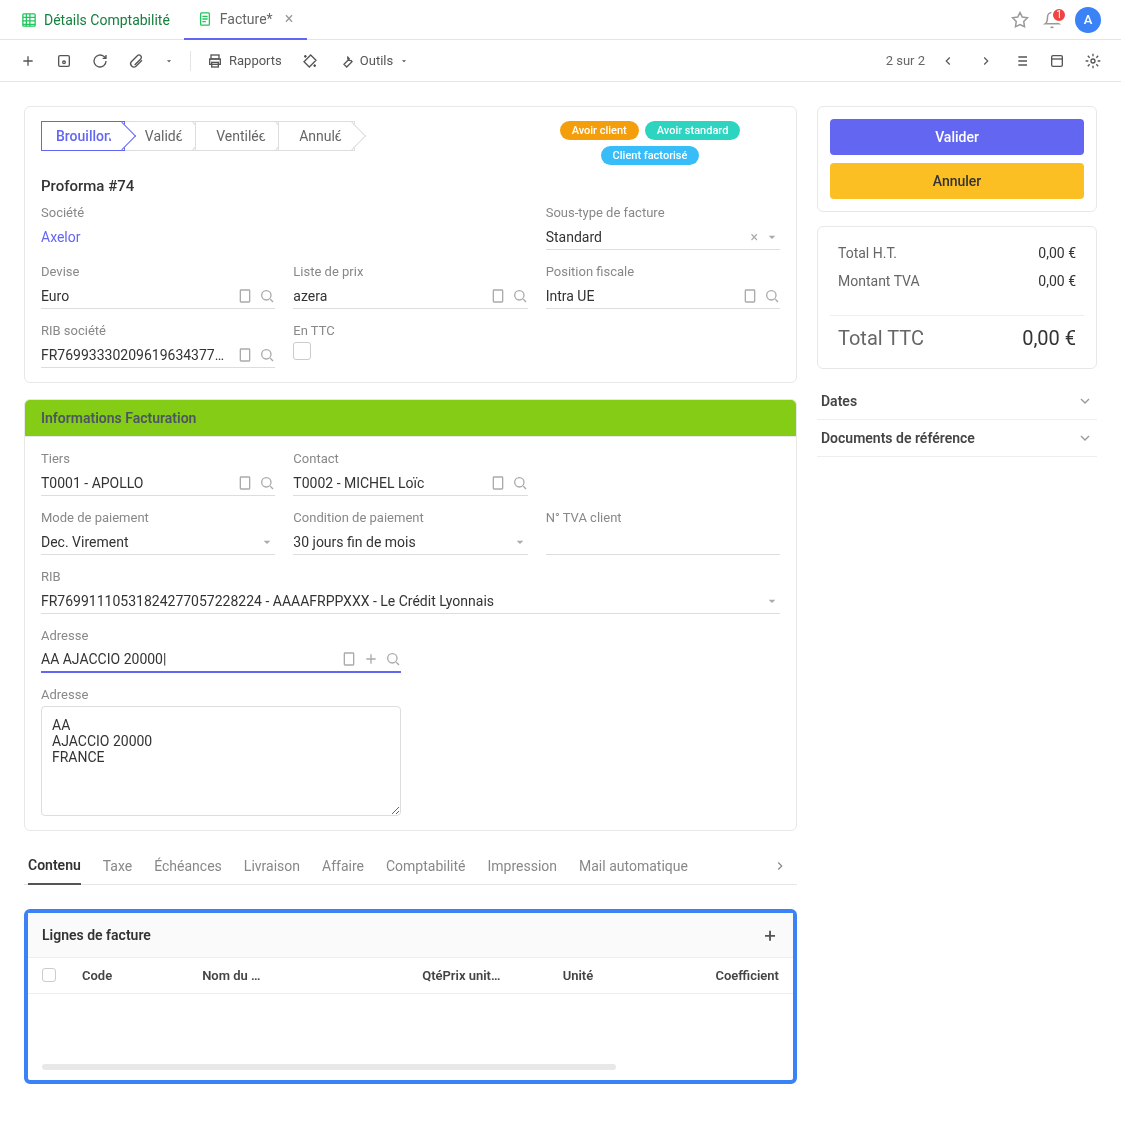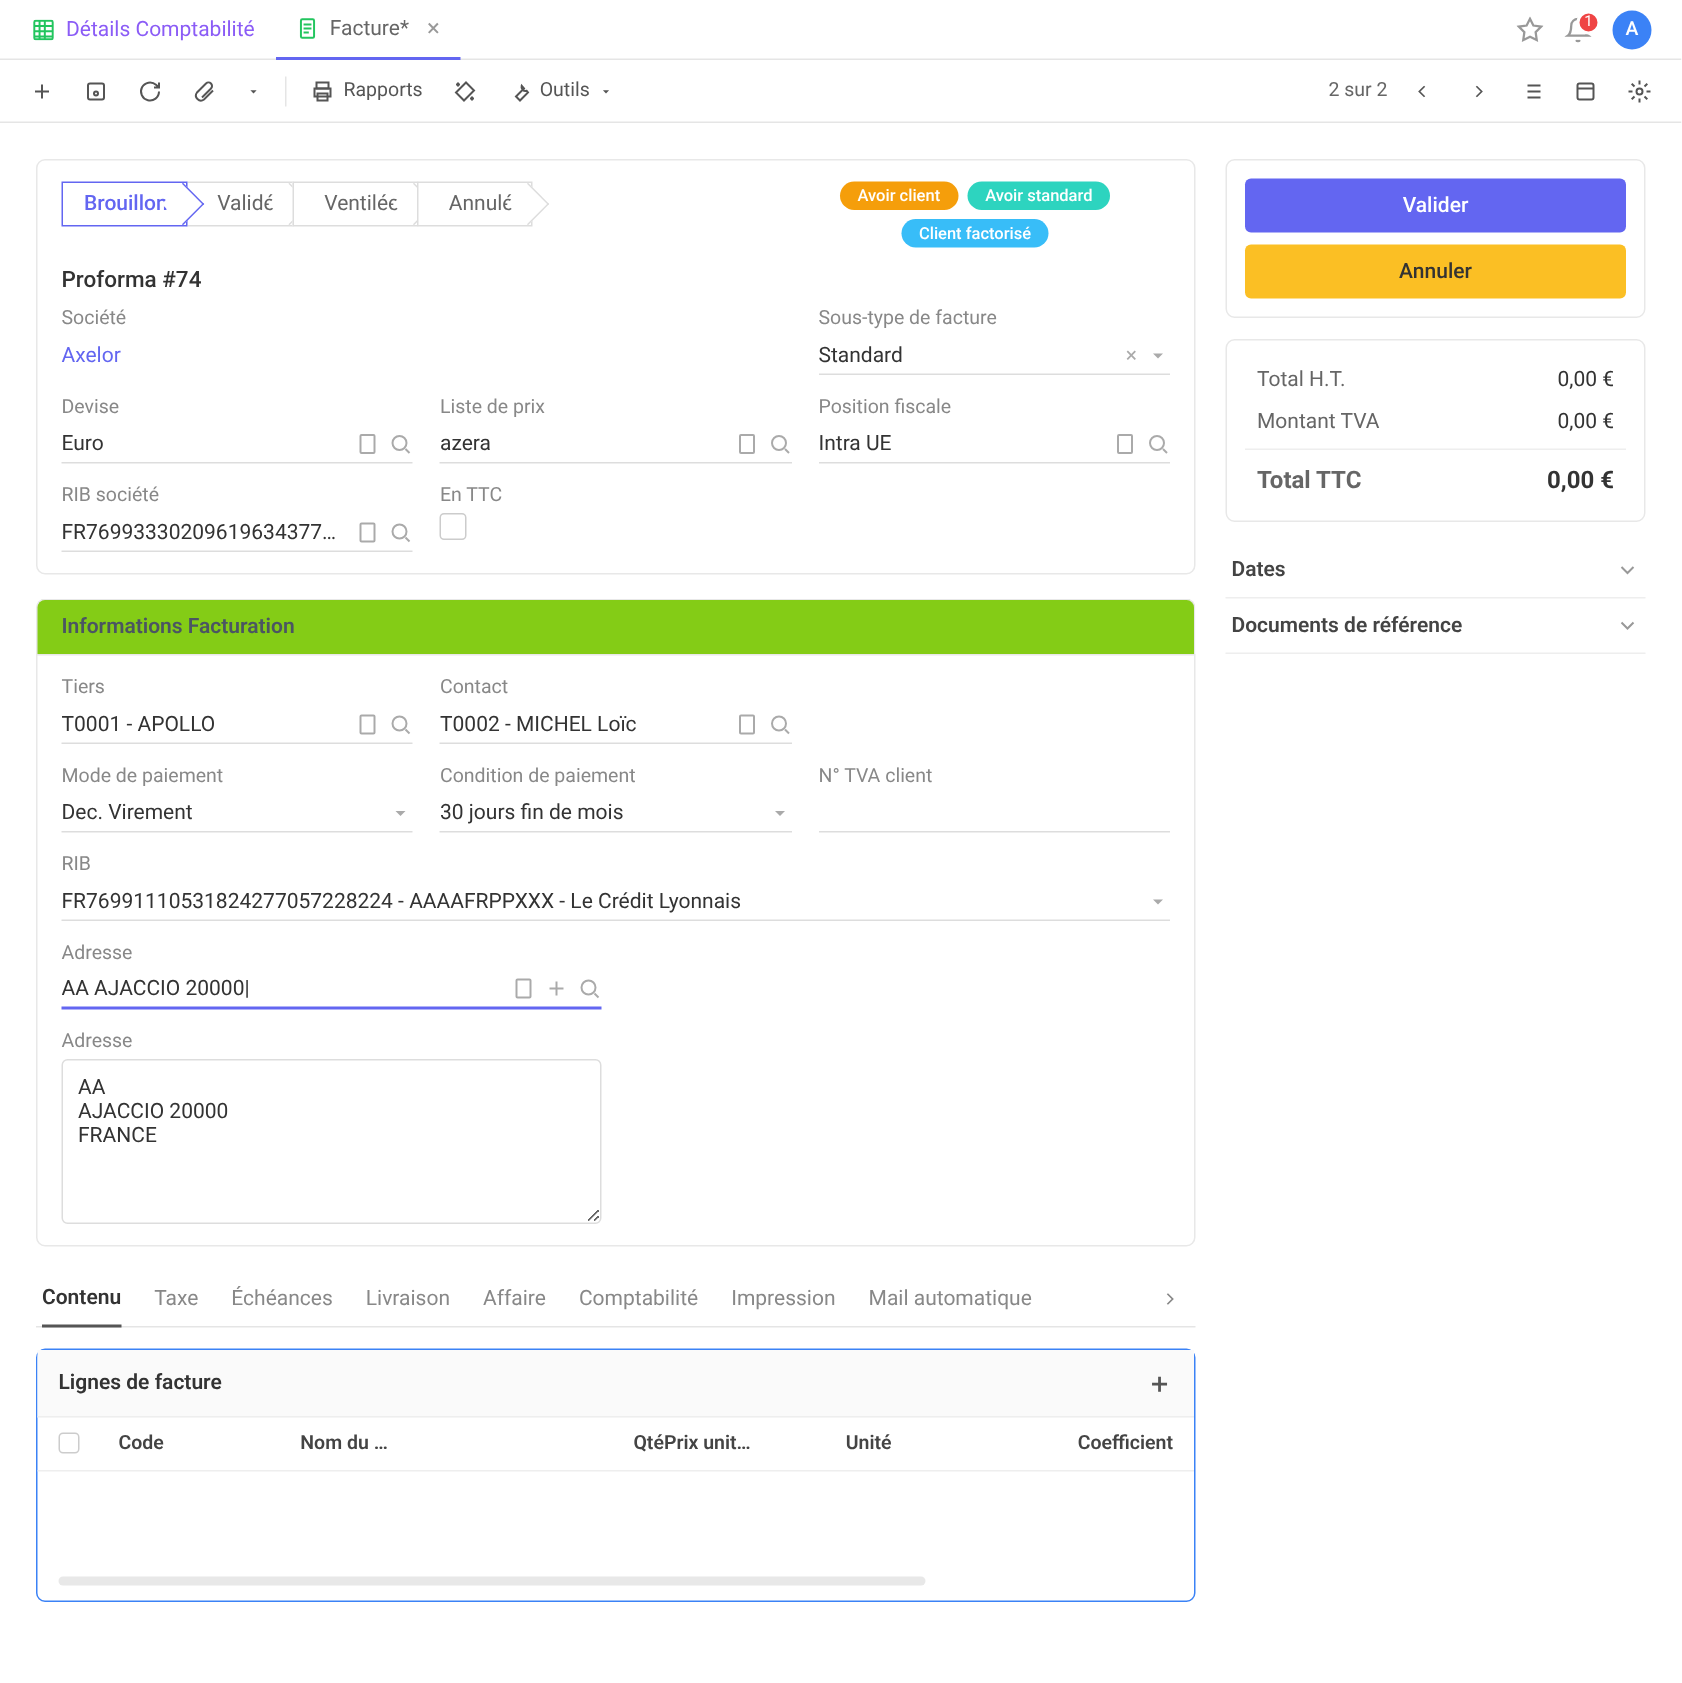--- a/index.html
+++ b/index.html
@@ -1,18 +1,18 @@
 <!DOCTYPE html>
 <html><head>
 <meta charset="utf-8">
 <style>
 *{box-sizing:border-box;margin:0;padding:0;font-family:-apple-system,BlinkMacSystemFont,"Segoe UI",Roboto,sans-serif}
 body{background:#fff;color:#333;font-size:13px;width:1121px}
 .tabs-bar{display:flex;align-items:center;height:40px;border-bottom:1px solid #e5e5e5;padding:0 8px}
-.tab{display:flex;align-items:center;gap:8px;padding:0 14px;height:40px;color:#8b5cf6;cursor:pointer;font-size:14px}
+.tab{display:flex;align-items:center;gap:8px;padding:0 14px;height:40px;color:#15803d;cursor:pointer;font-size:14px}
 .tab.active{color:#666;border-bottom:2px solid #6366f1}
 .tab-icon{width:14px;height:14px}
 .tab-icon.green{color:#22c55e}
 .tab-close{color:#999;font-size:16px;margin-left:4px}
 .spacer{flex:1}
 .top-icons{display:flex;align-items:center;gap:14px;padding-right:12px}
 .star,.bell{color:#999;cursor:pointer}
 .bell{position:relative}
 .badge{position:absolute;top:-4px;right:-6px;background:#ef4444;color:#fff;font-size:10px;width:16px;height:16px;border-radius:8px;display:flex;align-items:center;justify-content:center;border:2px solid #fff}
 .avatar{width:26px;height:26px;border-radius:50%;background:#3b82f6;color:#fff;display:flex;align-items:center;justify-content:center;font-size:13px;font-weight:500}
@@ -49,29 +49,29 @@
 .ficons svg{width:16px;height:16px}
 .checkbox{width:18px;height:18px;border:1px solid #ccc;border-radius:3px}
 .section-title{font-size:14px;font-weight:600;color:#4b5563;padding:10px 16px;background:#84cc16;border:1px solid #e8e8e8;border-bottom:none;border-radius:6px 6px 0 0}
 .card.no-top-radius{border-radius:0 0 6px 6px}
 .side-card{border:1px solid #e8e8e8;border-radius:6px;padding:12px;margin-bottom:14px}
 .btn{width:100%;padding:10px;border:none;border-radius:4px;font-size:14px;font-weight:500;cursor:pointer;margin-bottom:8px}
 .btn.primary{background:#6366f1;color:#fff}
 .btn.warn{background:#fbbf24;color:#333;margin-bottom:0}
 .tot-row{display:flex;justify-content:space-between;padding:6px 8px;font-size:14px}
 .tot-row .lbl{color:#666;text-align:left;flex:1;margin-right:20px}
-.tot-row.big{font-size:16px;font-weight:700;border-top:1px solid #eee;margin-top:4px;padding-top:10px;color:#333}
+.tot-row.big{font-size:20px;font-weight:400;border-top:1px solid #eee;margin-top:20px;padding-top:10px;color:#333}
 .accordion{display:flex;justify-content:space-between;align-items:center;padding:10px 4px;border-bottom:1px solid #eee;cursor:pointer;font-size:14px;font-weight:600;color:#444}
 .chev-down{color:#999}
 .textarea{border:1px solid #ddd;border-radius:4px;padding:10px;font-size:14px;color:#333;min-height:110px;white-space:pre-line;resize:both;overflow:auto;width:360px}
 .sub-tabs{display:flex;gap:22px;border-bottom:1px solid #e5e5e5;padding:0 4px;align-items:center;position:relative}
 .sub-tab{padding:10px 0;color:#888;cursor:pointer;font-size:14px}
 .sub-tab.active{color:#333;font-weight:600;border-bottom:2px solid #555;margin-bottom:-1px}
 .sub-arrow{margin-left:auto;color:#888;padding:10px 6px;cursor:pointer}
-.line-card{border:1px solid #3b82f6;border-radius:6px;margin-top:14px}
+.line-card{border:4px solid #3b82f6;border-radius:6px;margin-top:24px}
 .line-header{display:flex;justify-content:space-between;align-items:center;padding:10px 14px;background:#fafafa;font-weight:600;font-size:14px;border-bottom:1px solid #eee}
 .plus-btn{font-size:18px;color:#555;cursor:pointer}
 .table-head{display:grid;grid-template-columns:40px 1fr 1.2fr 0.8fr 1fr 0.8fr 1fr;padding:10px 14px;font-weight:600;color:#444;font-size:13px;border-bottom:1px solid #eee}
 .table-body{height:70px;padding:10px}
 .scroll-hint{height:6px;background:#e8e8e8;border-radius:3px;width:75%;margin:0 14px 10px}
 .fval.active-edit{border-bottom:2px solid #6366f1}
 svg{display:inline-block;vertical-align:middle}
 </style>
 </head>
 <body>

